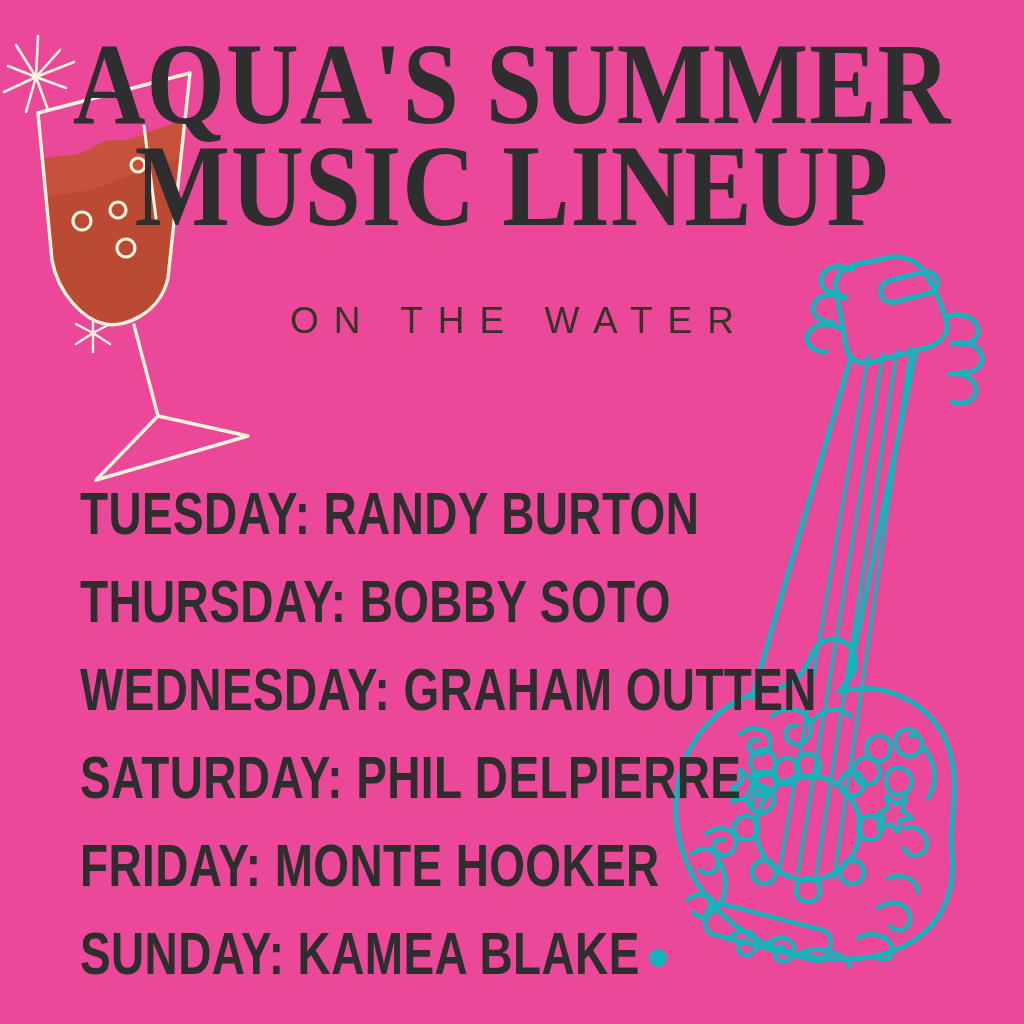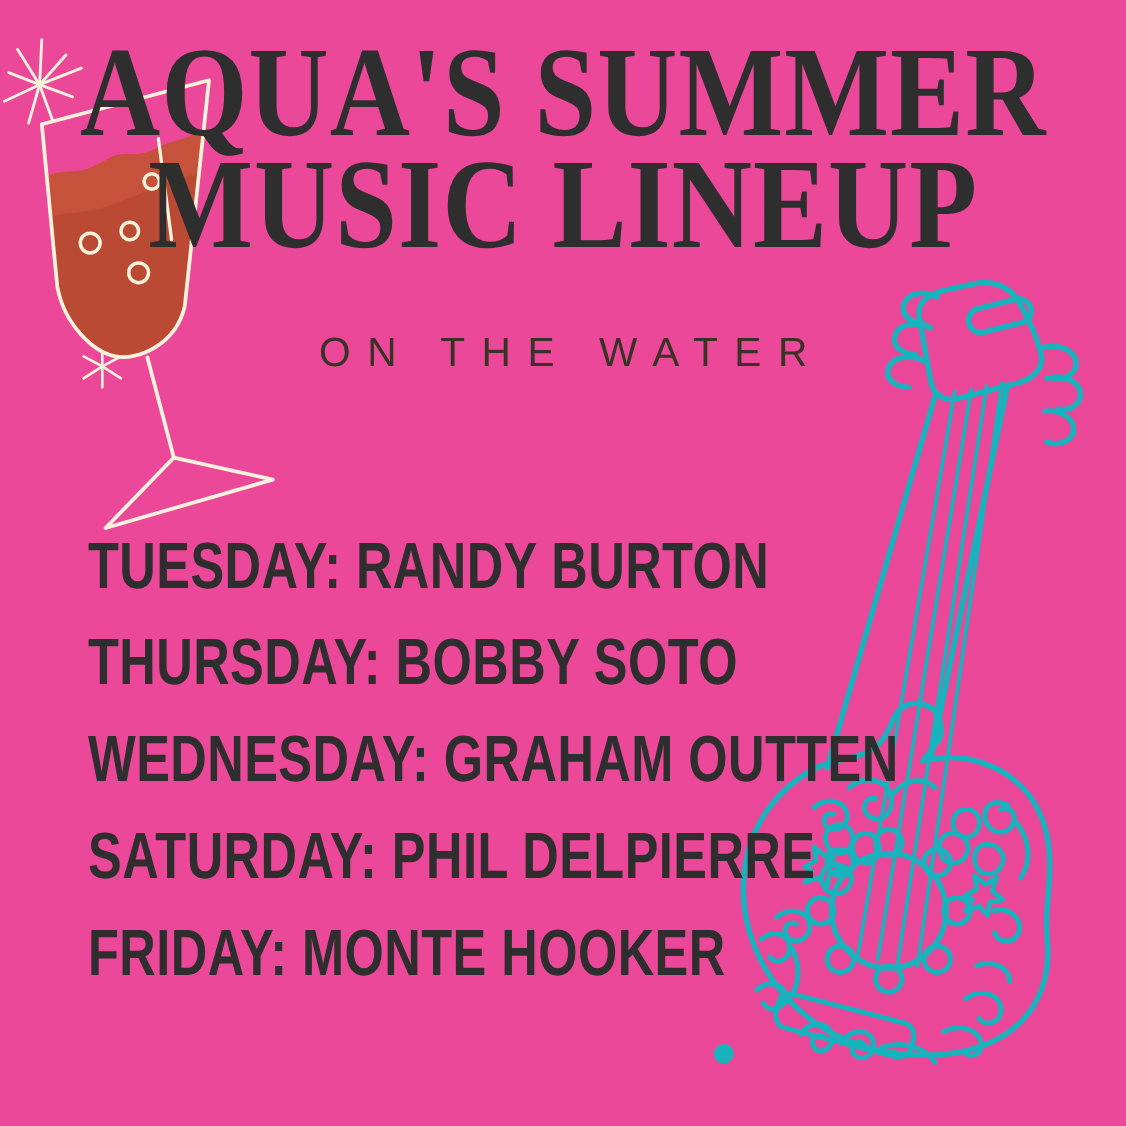--- a/index.html
+++ b/index.html
@@ -320,16 +320,19 @@
       </div>
       <div class="lineup-row">
         <span class="lineup-text">WEDNESDAY: GRAHAM OUTTEN</span>
       </div>
       <div class="lineup-row">
         <span class="lineup-text">SATURDAY: PHIL DELPIERRE</span>
       </div>
       <div class="lineup-row">
         <span class="lineup-text">FRIDAY: MONTE HOOKER</span>
       </div>
+      <div class="lineup-row">
+        <span class="lineup-text">SUNDAY: KAMEA BLAKE</span>
+      </div>
     </div>
 
   </div>
 </div>
 
 </body></html>

